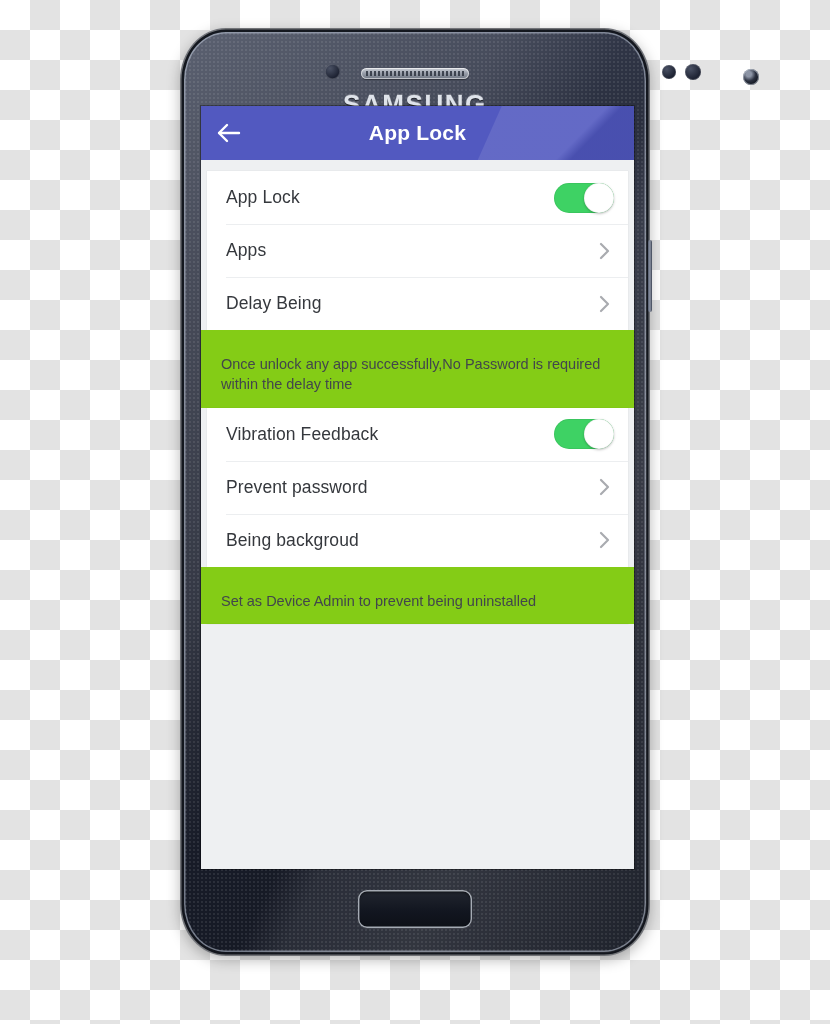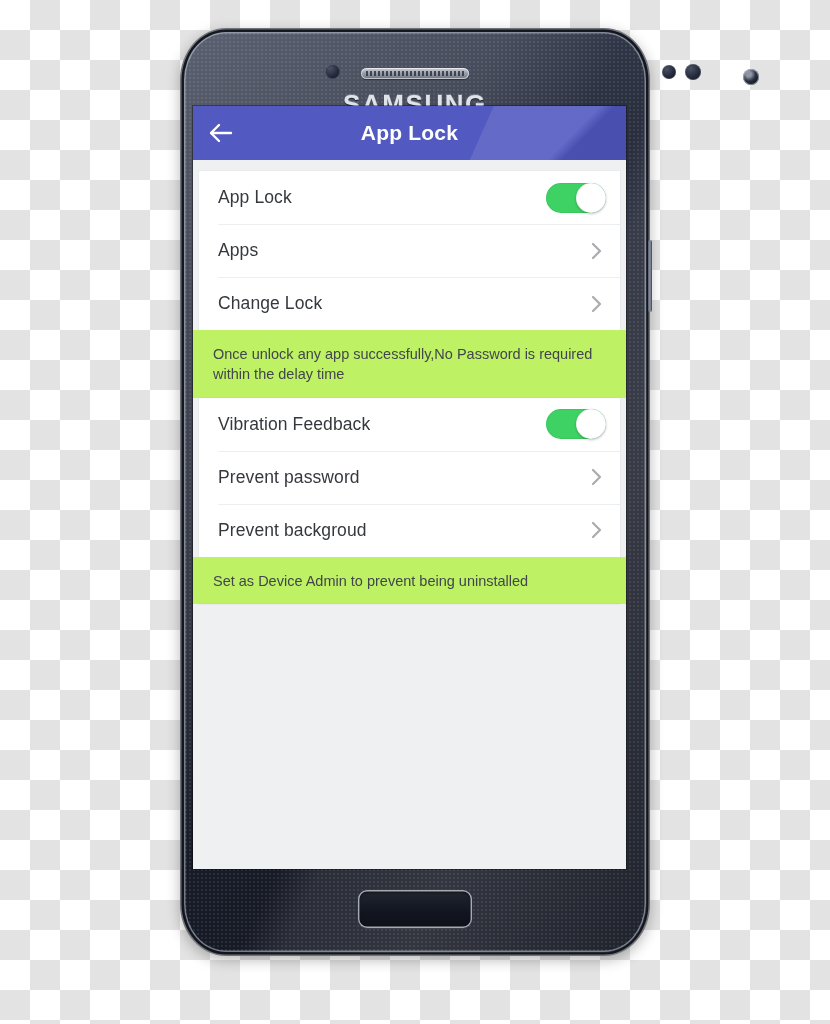--- a/index.html
+++ b/index.html
@@ -134,21 +134,21 @@
     top: 212px;
     width: 4px;
     height: 72px;
     border-radius: 2px;
     background: linear-gradient(90deg, #525a6c, #8e96a6 50%, #3a4152);
   }
 
   
   #screen {
     position: absolute;
-    left: 13px;
+    left: 21px;
     top: 78px;
     width: 433px;
     height: 763px;
     background: #eef0f2;
     overflow: hidden;
     box-shadow: 0 0 0 1px rgba(0,0,0,.38);
   }
 
   
   #appbar {
@@ -262,25 +262,25 @@
     height: 30px;
     border-radius: 50%;
     background: #ffffff;
     box-shadow: 0 1px 2.5px rgba(0,0,0,.26), inset 0 0 0 .8px rgba(0,0,0,.05);
   }
   .switch.on  .knob { right: 0; }
   .switch.off .knob { left: 0; }
 
   
   .desc {
-    padding: 14px 20px 13px 20px;
+    padding: 24px 20px 13px 20px;
     font-size: 14.5px;
     line-height: 1.40;
     color: #42464c;
-    background: #bef264;
+    background: #84cc16;
   }
 </style>
 </head>
 <body>
 
 <div id="canvas">
 
   <div id="phone">
     <div id="phone-gloss"></div>
 
@@ -319,21 +319,21 @@
           </div>
 
           <div class="row">
             <span class="row-label">Apps</span>
             <svg class="chevron" viewBox="0 0 11 18">
               <path d="M2 2 L9 9 L2 16" fill="none" stroke="#a5a7ac" stroke-width="2.2" stroke-linecap="round" stroke-linejoin="round"></path>
             </svg>
           </div>
 
           <div class="row">
-            <span class="row-label">Change Lock</span>
+            <span class="row-label">Delay Being</span>
             <svg class="chevron" viewBox="0 0 11 18">
               <path d="M2 2 L9 9 L2 16" fill="none" stroke="#a5a7ac" stroke-width="2.2" stroke-linecap="round" stroke-linejoin="round"></path>
             </svg>
           </div>
 
         </div>
 
         <div class="desc">Once unlock any app successfully,No Password is required within the delay time</div>
 
         <div class="card">
@@ -346,21 +346,21 @@
           </div>
 
           <div class="row">
             <span class="row-label">Prevent password</span>
             <svg class="chevron" viewBox="0 0 11 18">
               <path d="M2 2 L9 9 L2 16" fill="none" stroke="#a5a7ac" stroke-width="2.2" stroke-linecap="round" stroke-linejoin="round"></path>
             </svg>
           </div>
 
           <div class="row">
-            <span class="row-label">Prevent backgroud</span>
+            <span class="row-label">Being backgroud</span>
             <svg class="chevron" viewBox="0 0 11 18">
               <path d="M2 2 L9 9 L2 16" fill="none" stroke="#a5a7ac" stroke-width="2.2" stroke-linecap="round" stroke-linejoin="round"></path>
             </svg>
           </div>
 
 
         </div>
 
         <div class="desc">Set as Device Admin to prevent being uninstalled</div>
 

